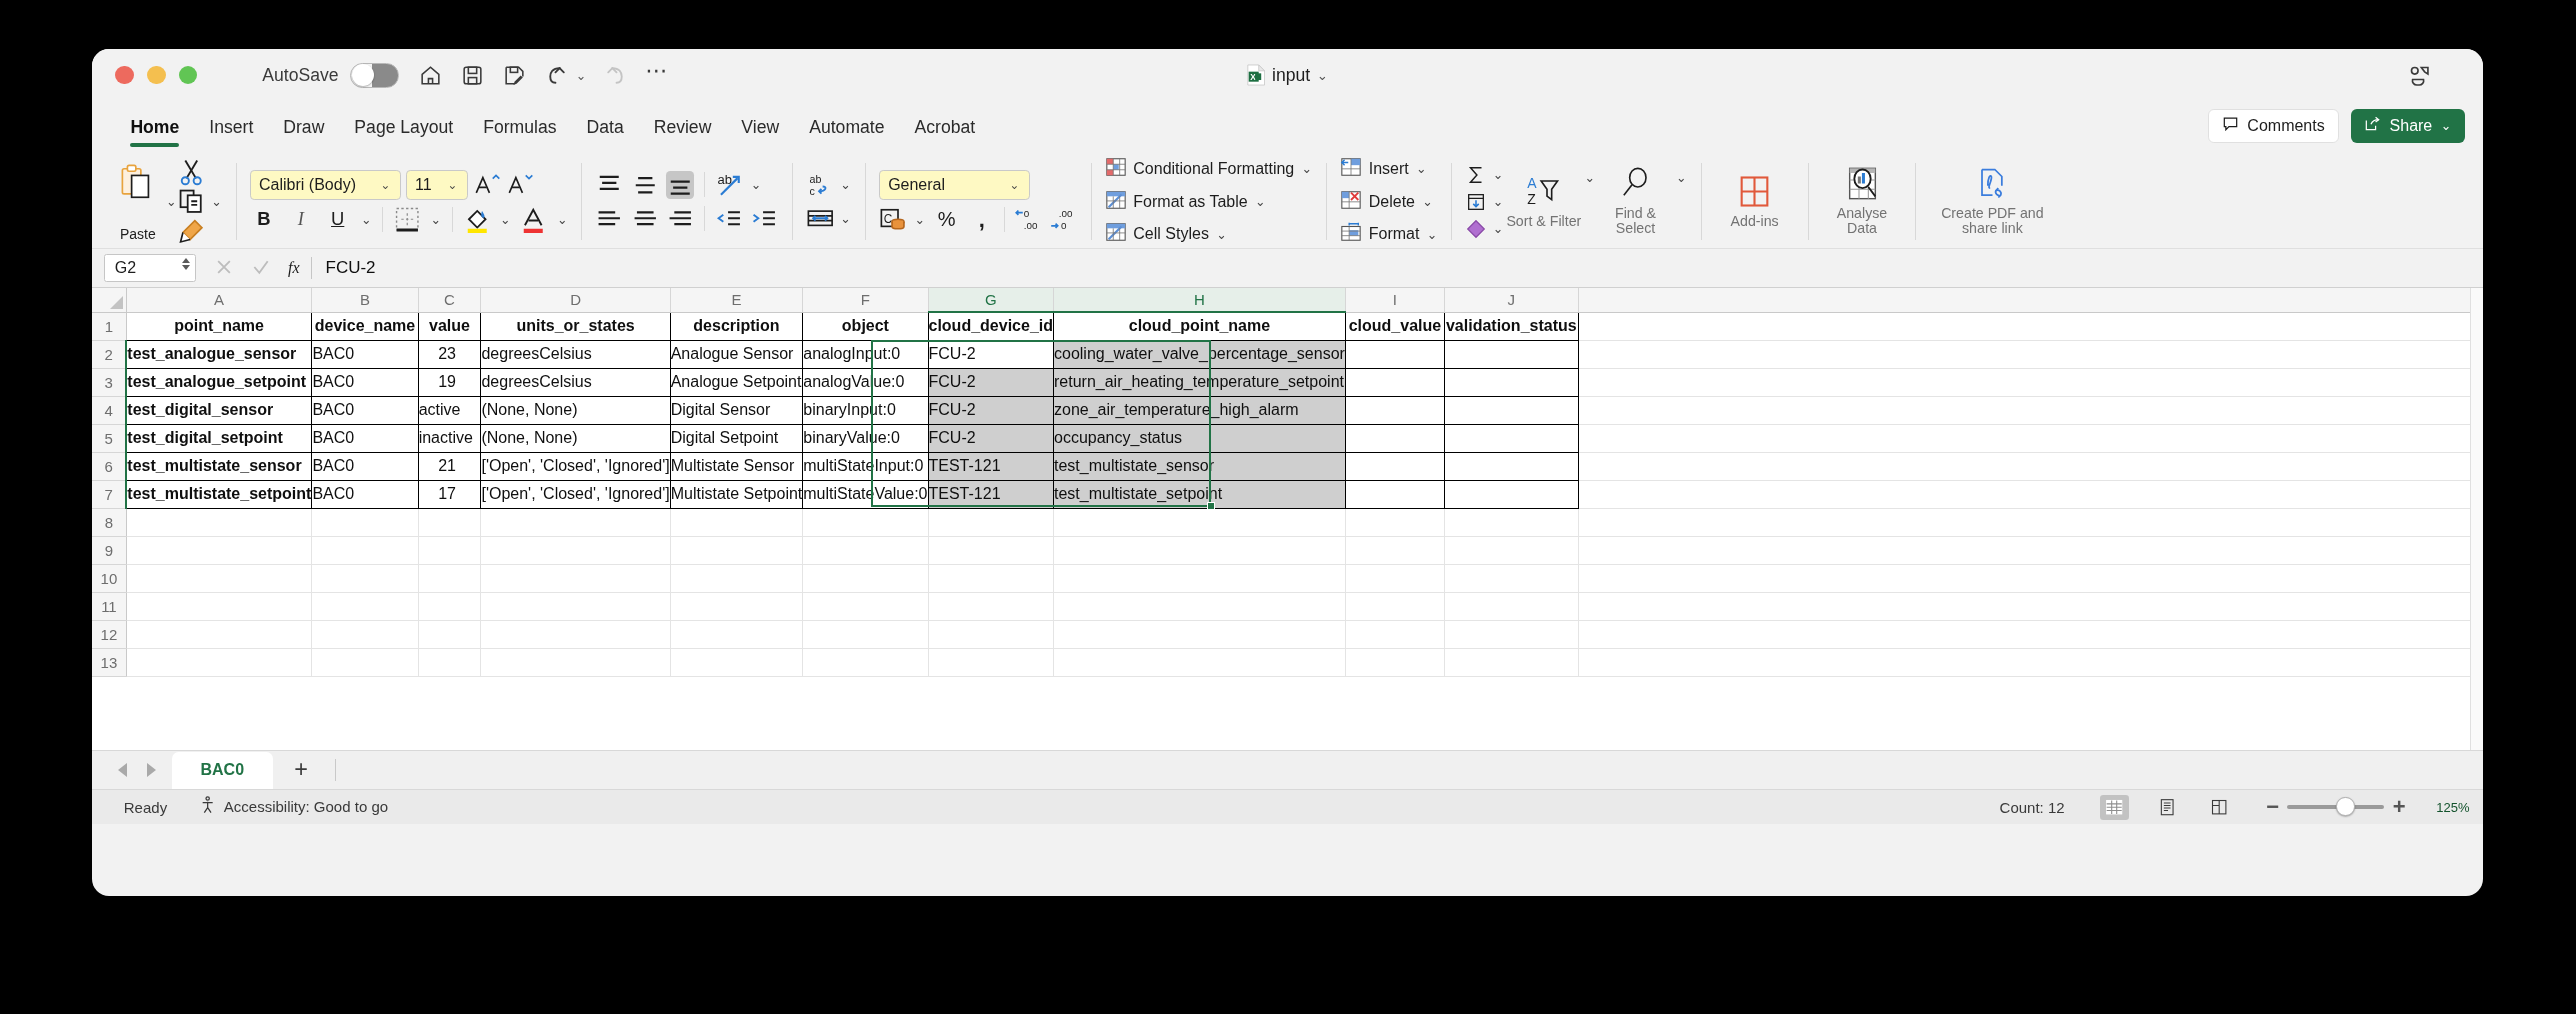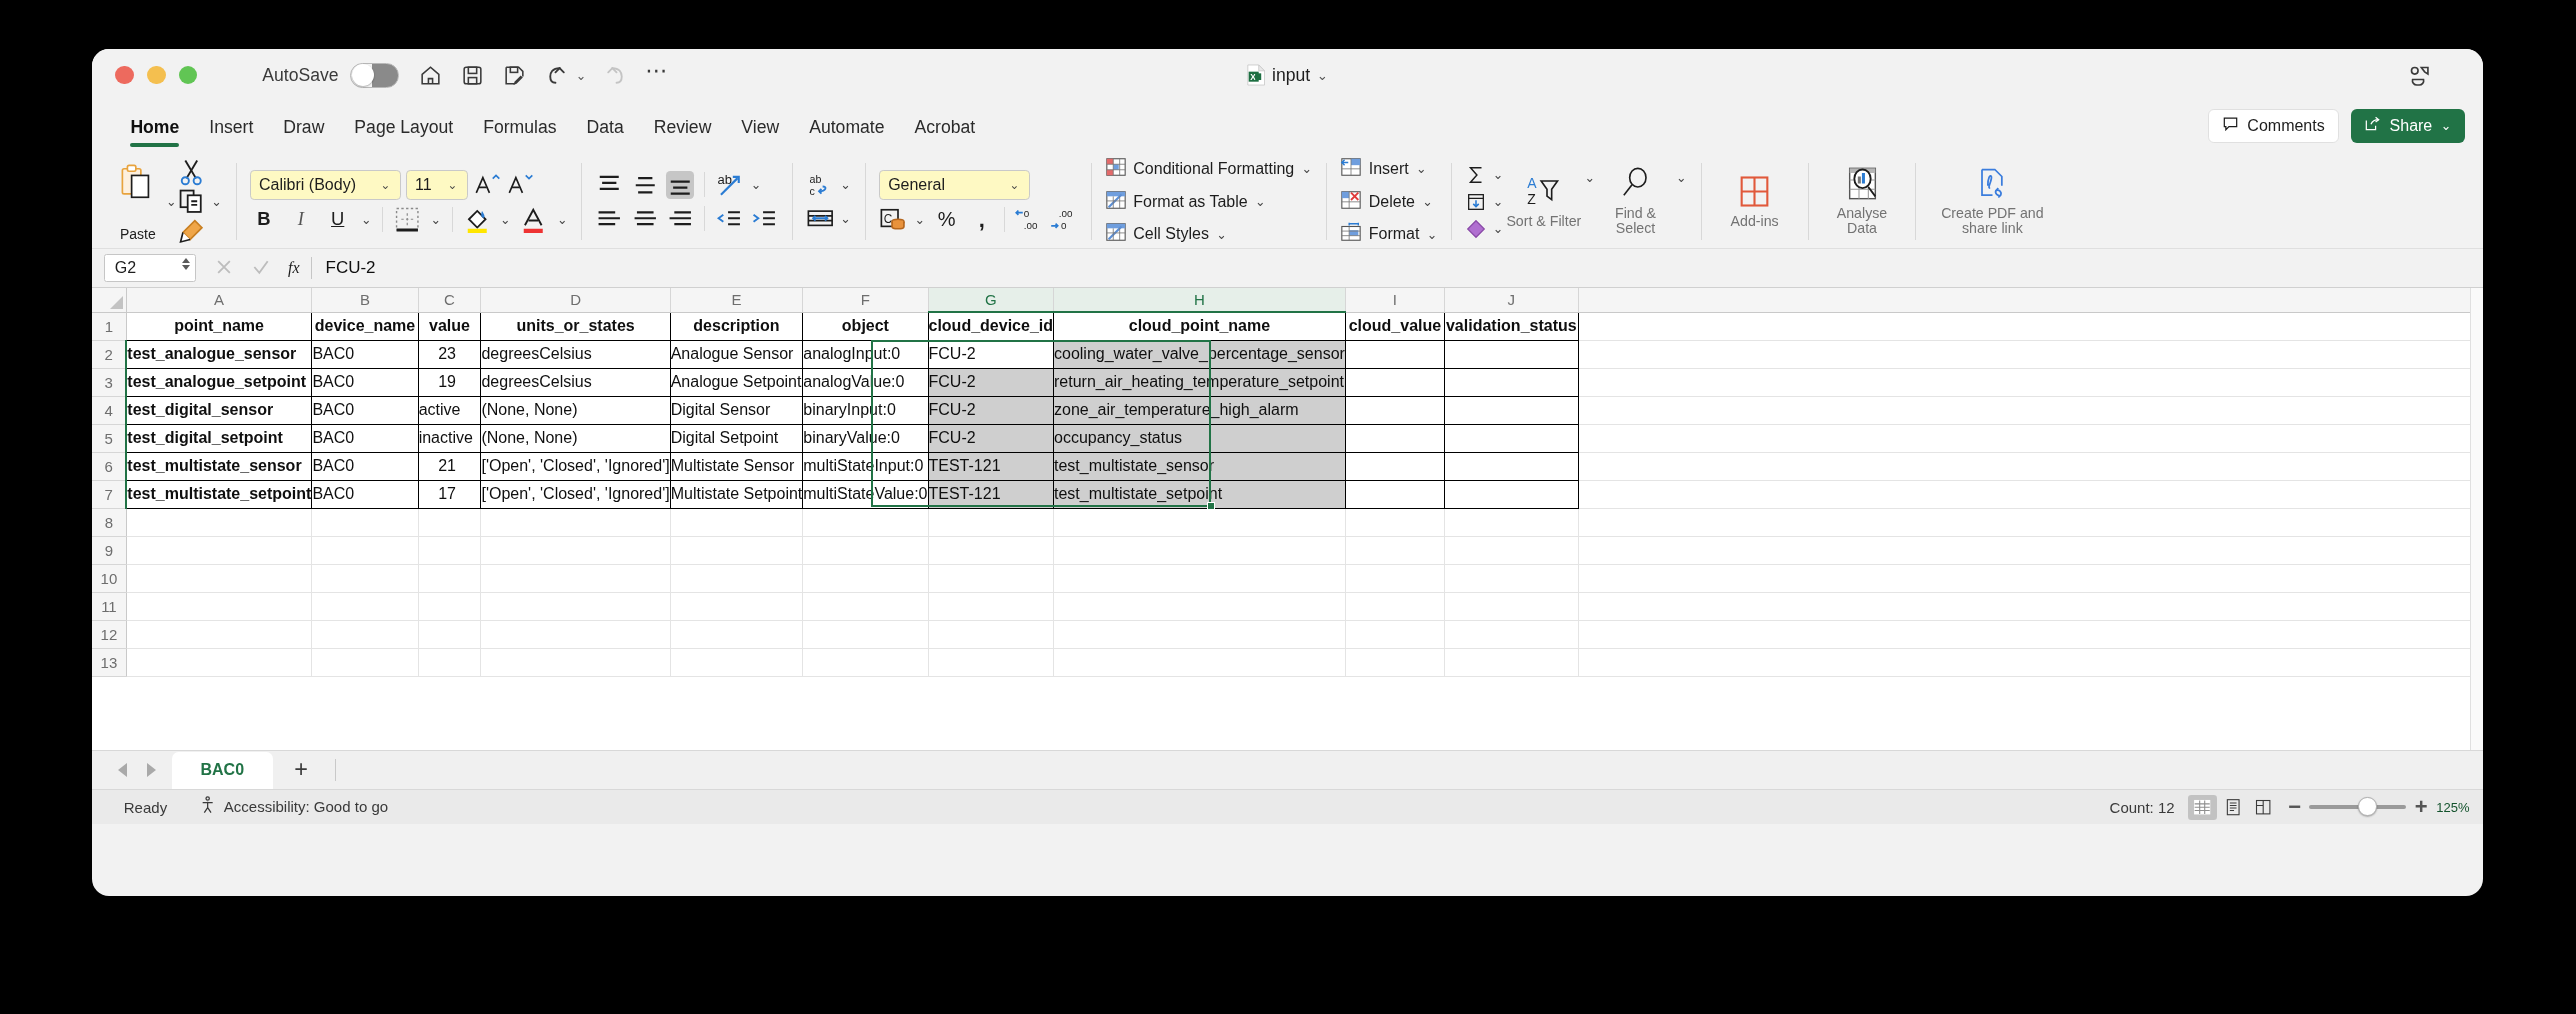--- a/index.html
+++ b/index.html
@@ -229,21 +229,21 @@
   .addsheet { font-size:23.4px; color:#3a3a3a; padding: 0 18.4px; line-height:1; }
   .tabdiv { width:0.8px; height:22px; background:#c9c9c9; margin-left:5px; }
 
   
   .statusbar {
     height:35px; background:#eaeaea; display:flex; align-items:center;
     padding: 0 13.4px; border-top:0.8px solid #d8d8d8; position:relative;
   }
   .st-text { font-size:15px; color:#3a3a3a; margin-left:18.4px; }
   .st-acc { display:flex; align-items:center; gap:6.7px; margin-left:33px; font-size:15px; color:#3a3a3a; }
-  .st-right { position:absolute; right:13.4px; display:flex; align-items:center; gap:2px; }
+  .st-right { position:absolute; right:13.4px; display:flex; align-items:center; gap:24px; }
   .count { font-size:15px; color:#3a3a3a; margin-right:11.7px; }
   .viewbtn { width:28.5px; height:25px; display:flex; align-items:center; justify-content:center; border-radius:3.3px; }
   .viewbtn.active { background:#c2c2c2; }
   .zoomctl { display:flex; align-items:center; gap:8.4px; margin-left:8.4px; }
   .zminus, .zplus { font-size:22px; color:#555; line-height:10px; font-weight:bold; }
   .ztrack { width:97px; height:4.2px; background:#9a9a9a; border-radius:2.5px; position:relative; }
   .zthumb { position:absolute; left:49px; top:-7.5px; width:18.4px; height:18.4px; border-radius:50%; background:#fff; border:0.8px solid #b0b0b0; box-shadow:0 0.8px 1.7px rgba(0,0,0,.3); }
   .zval { font-size:13px; color:#14532d; margin-left:6.7px; }
 </style>
 </head>

